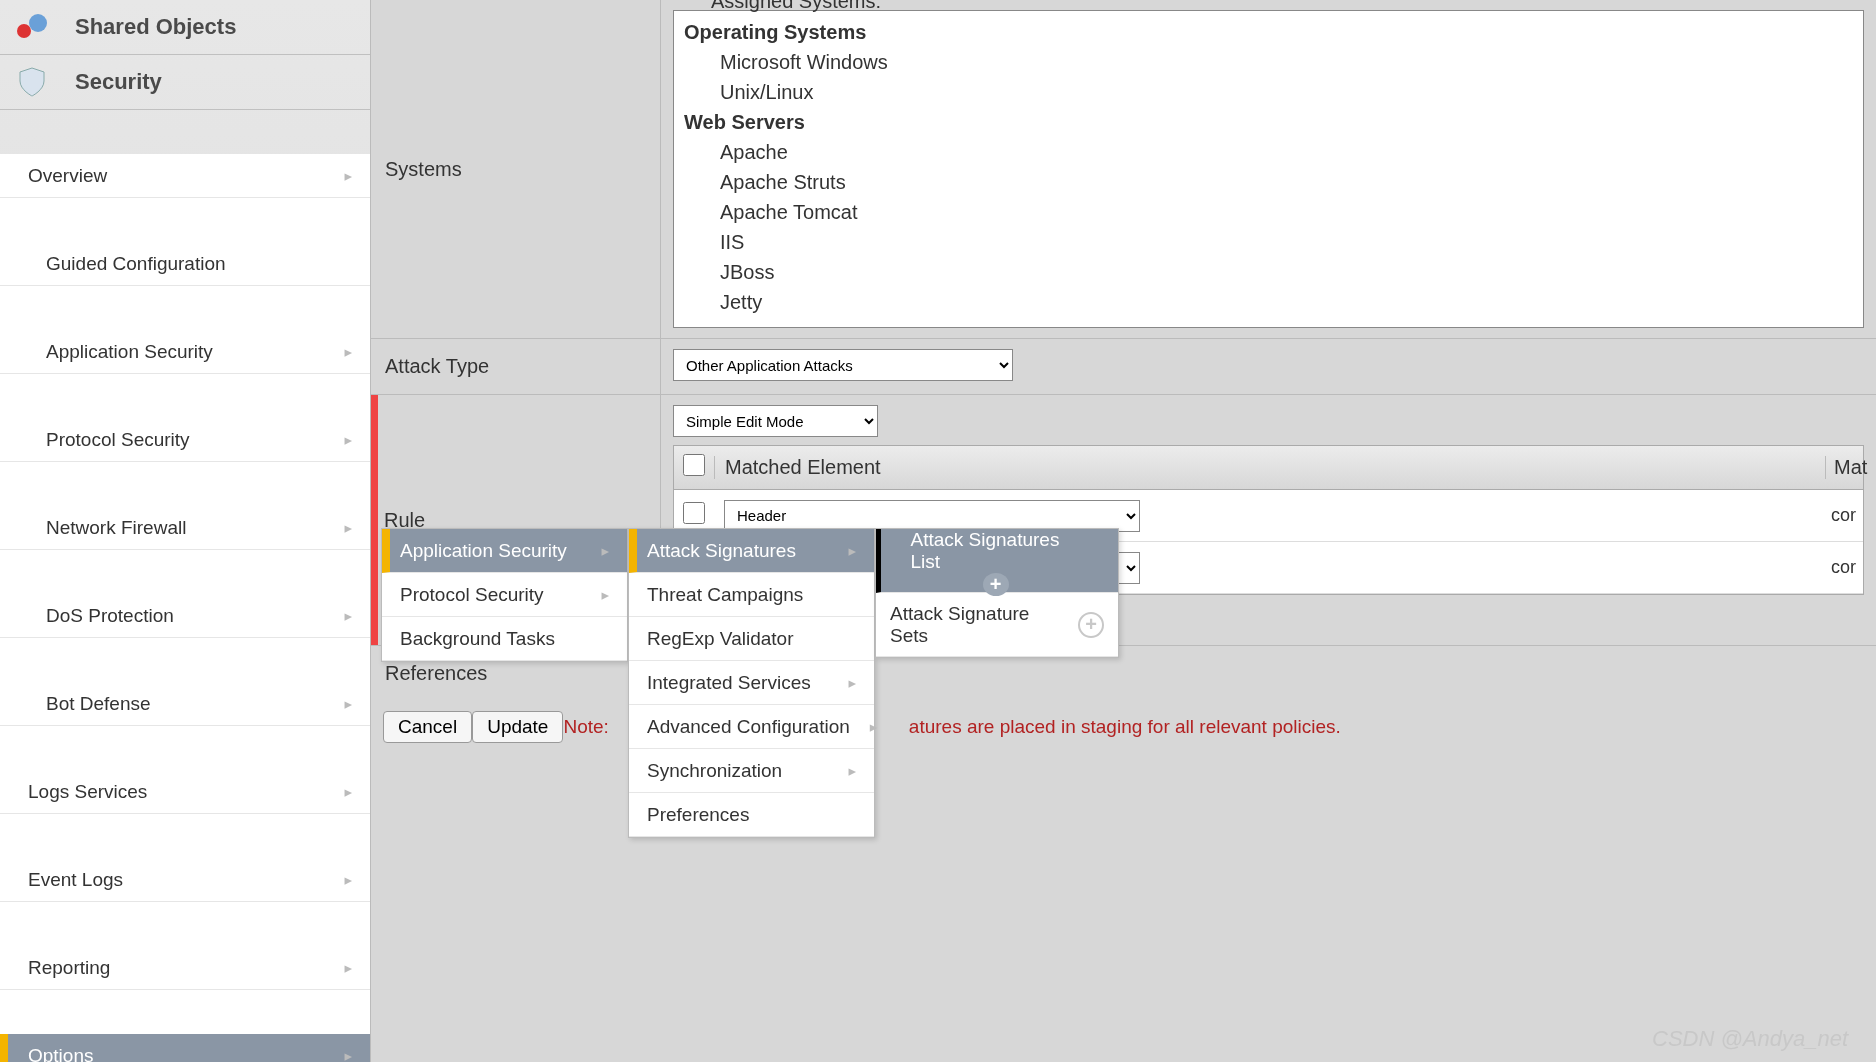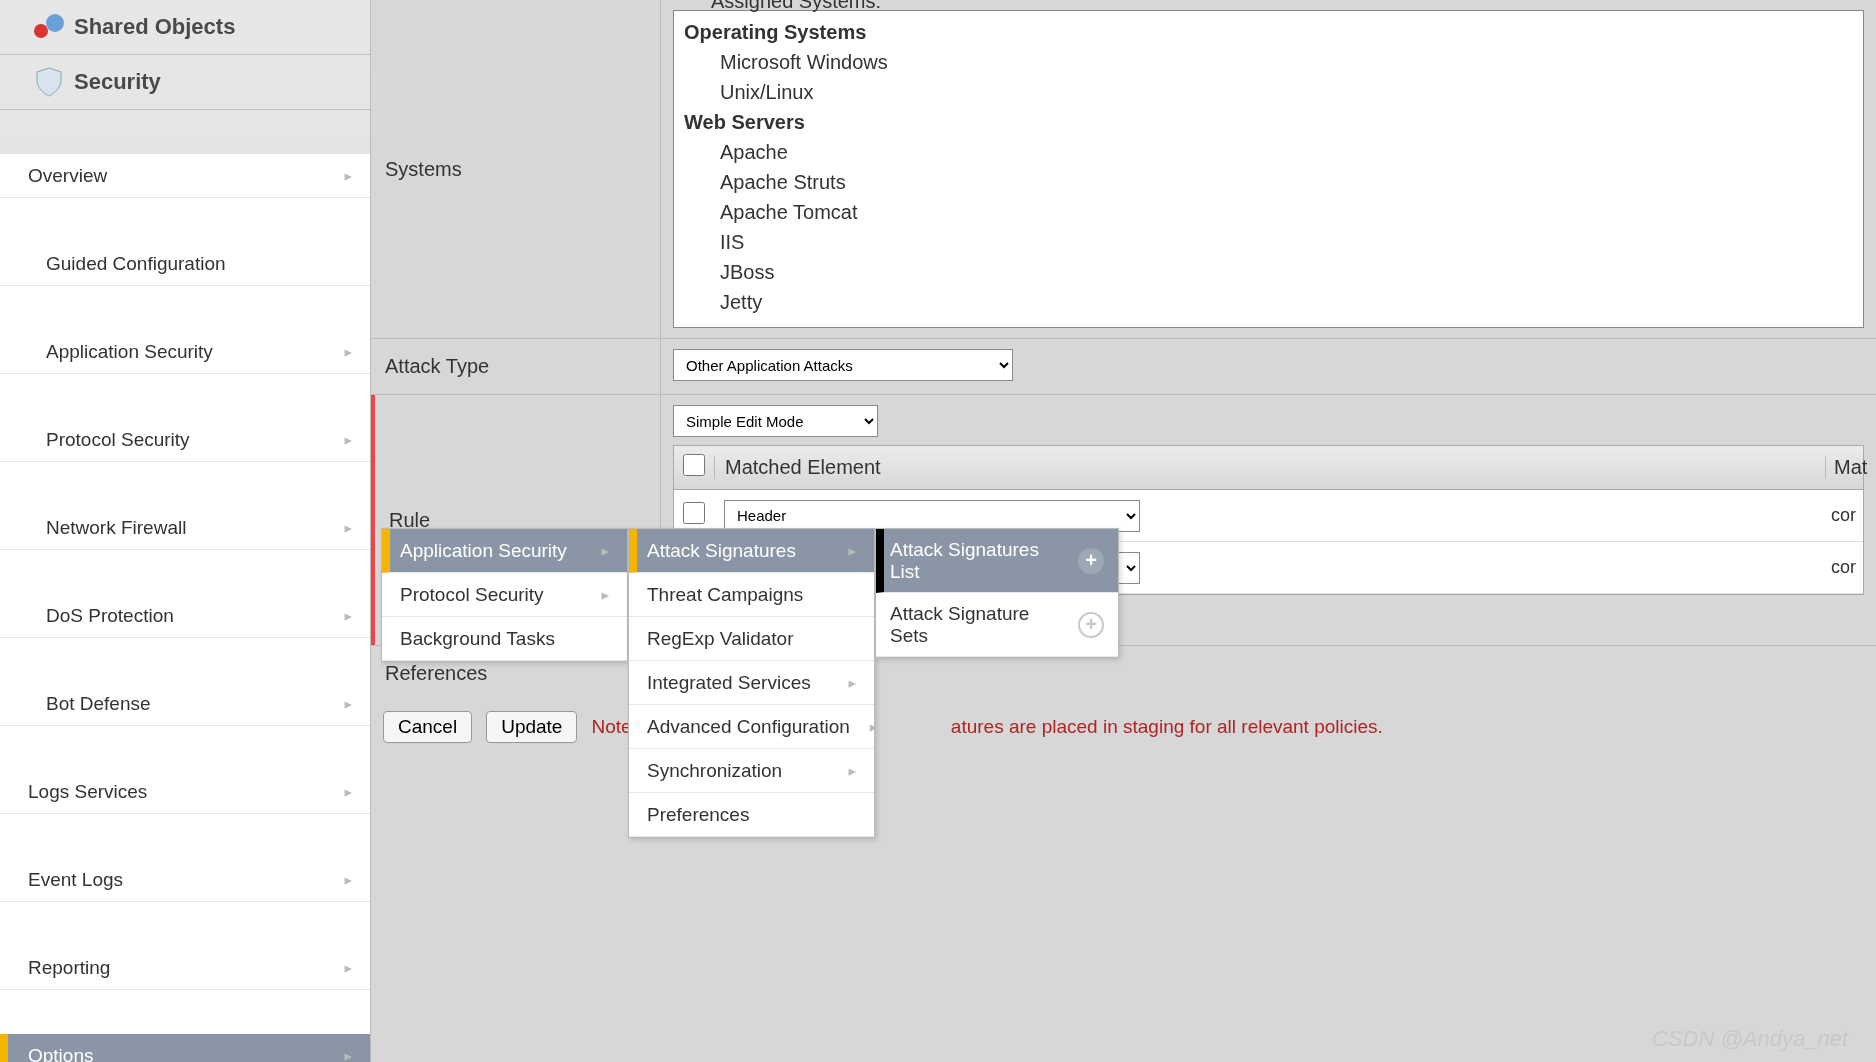--- a/index.html
+++ b/index.html
@@ -2,45 +2,45 @@
 <html><head>
 <meta charset="utf-8">
 <style>
 * { box-sizing: border-box; margin: 0; padding: 0; font-family: Arial, Helvetica, sans-serif; }
 body { background: #fff; font-size: 18px; color: #333; overflow: hidden; }
 
 .layout { display: flex; width: 1876px; height: 1062px; }
 
 
 .sidebar { width: 371px; background: linear-gradient(#e7e7e7,#d7d7d7); border-right: 1px solid #bbb; }
-.side-cat { display: flex; align-items: center; gap: 8px; padding: 10px 32px; border-bottom: 1px solid #c0c0c0; font-size: 22px; color: #4a4a4a; font-weight: bold; cursor: pointer; }
+.side-cat { display: flex; align-items: center; gap: 26px; padding: 10px 15px; border-bottom: 1px solid #c0c0c0; font-size: 22px; color: #4a4a4a; font-weight: bold; cursor: pointer; }
 .side-cat.big { font-size: 22px; }
 .icon-box { width: 34px; height: 34px; display: flex; align-items: center; justify-content: center; }
 .nav-list { background: #fff; }
 .nav-item { display: flex; align-items: center; justify-content: space-between; height: 44px; padding: 0 18px 0 28px; border-bottom: 1px solid #e6e6e6; font-size: 19px; color: #333; cursor: pointer; margin-top: 44px; }
 .nav-item.sub { padding-left: 46px; }
 .nav-item.selected { background: #8a96a5; color: #fff; border-left: 8px solid #f4b400; padding-left: 20px; }
 .chevron { font-size: 15px; color: #bbb; }
 
 
 .flyout { position: absolute; background: #fff; border: 1px solid #bbb; box-shadow: 2px 2px 5px rgba(0,0,0,0.15); }
 .fly-item { display: flex; align-items: center; justify-content: space-between; height: 44px; padding: 0 18px; border-bottom: 1px solid #e6e6e6; font-size: 19px; color: #333; cursor: pointer; white-space: nowrap; }
 .fly-item.sel { background: #8a96a5; color: #fff; border-left: 8px solid #f4b400; padding-left: 10px; }
 .fly-item .chevron { margin-left: 20px; }
 .fly3-item { display: flex; align-items: center; justify-content: space-between; height: 64px; width: 242px; padding: 0 14px; border-bottom: 1px solid #e6e6e6; font-size: 19px; cursor: pointer; }
-.fly3-item.sel { background: #8a96a5; color: #fff; border-left: 8px solid #000000; padding-left: 6px; }
+.fly3-item.sel { background: #8a96a5; color: #fff; border-left: 5px solid #000000; padding-left: 6px; flex-direction: column; }
 .plus-circle { width: 26px; height: 26px; border-radius: 50%; display: flex; align-items: center; justify-content: center; font-size: 20px; font-weight: bold; }
 .plus-circle.on { background: #9da8b5; color: #fff; }
 .plus-circle.off { border: 2px solid #c8c8c8; color: #c8c8c8; }
 
 
 .main { flex: 1; background: #d7d7d7; position: relative; }
 .form-row { display: flex; border-top: 1px solid #bbb; }
 .form-label { width: 290px; padding: 16px 14px; font-size: 20px; color: #333; background: #d7d7d7; border-right: 1px solid #bbb; }
-.form-label.blue { border-left: 4px solid #ef4444; padding-left: 14px; }
+.form-label.blue { border-left: 7px solid #ef4444; padding-left: 6px; }
 .form-value { flex: 1; padding: 10px 12px; background: #d7d7d7; }
 .systems-box { background: #fff; border: 1px solid #888; padding: 6px 10px 10px; font-size: 20px; line-height: 1.5; }
 .systems-box .hdr { font-weight: bold; }
 .systems-box .ind { padding-left: 36px; }
 
 select { background: #fff; border: 1px solid #888; font-size: 15px; padding: 2px 8px; height: 32px; }
 .rule-table { margin-top: 8px; border: 1px solid #aaa; width: 100%; }
 .rule-hdr { display: flex; align-items: center; background: linear-gradient(#ececec,#d7d7d7); border-bottom: 1px solid #aaa; height: 44px; }
 .rule-hdr .ck { width: 40px; text-align: center; }
 .rule-hdr .c1 { flex: 1; border-left: 1px solid #bbb; padding-left: 10px; font-size: 20px; }
@@ -213,21 +213,21 @@
           <button>Add</button>
         </div>
       </div>
     </div>
 
     <div class="form-row">
       <div class="form-label">References</div>
       <div class="form-value"></div>
     </div>
 
-    <div style="padding:10px 12px; display:flex; align-items:center; gap:14px;">
+    <div style="padding:10px 12px; display:flex; align-items:center; gap:0;">
       <button>Cancel</button>
       <button>Update</button>
       <span class="note">Note:</span>
       <span class="note" style="margin-left:300px;">atures are placed in staging for all relevant policies.</span>
     </div>
 
     <div class="watermark">CSDN @Andya_net</div>
   </div>
 </div>
 

